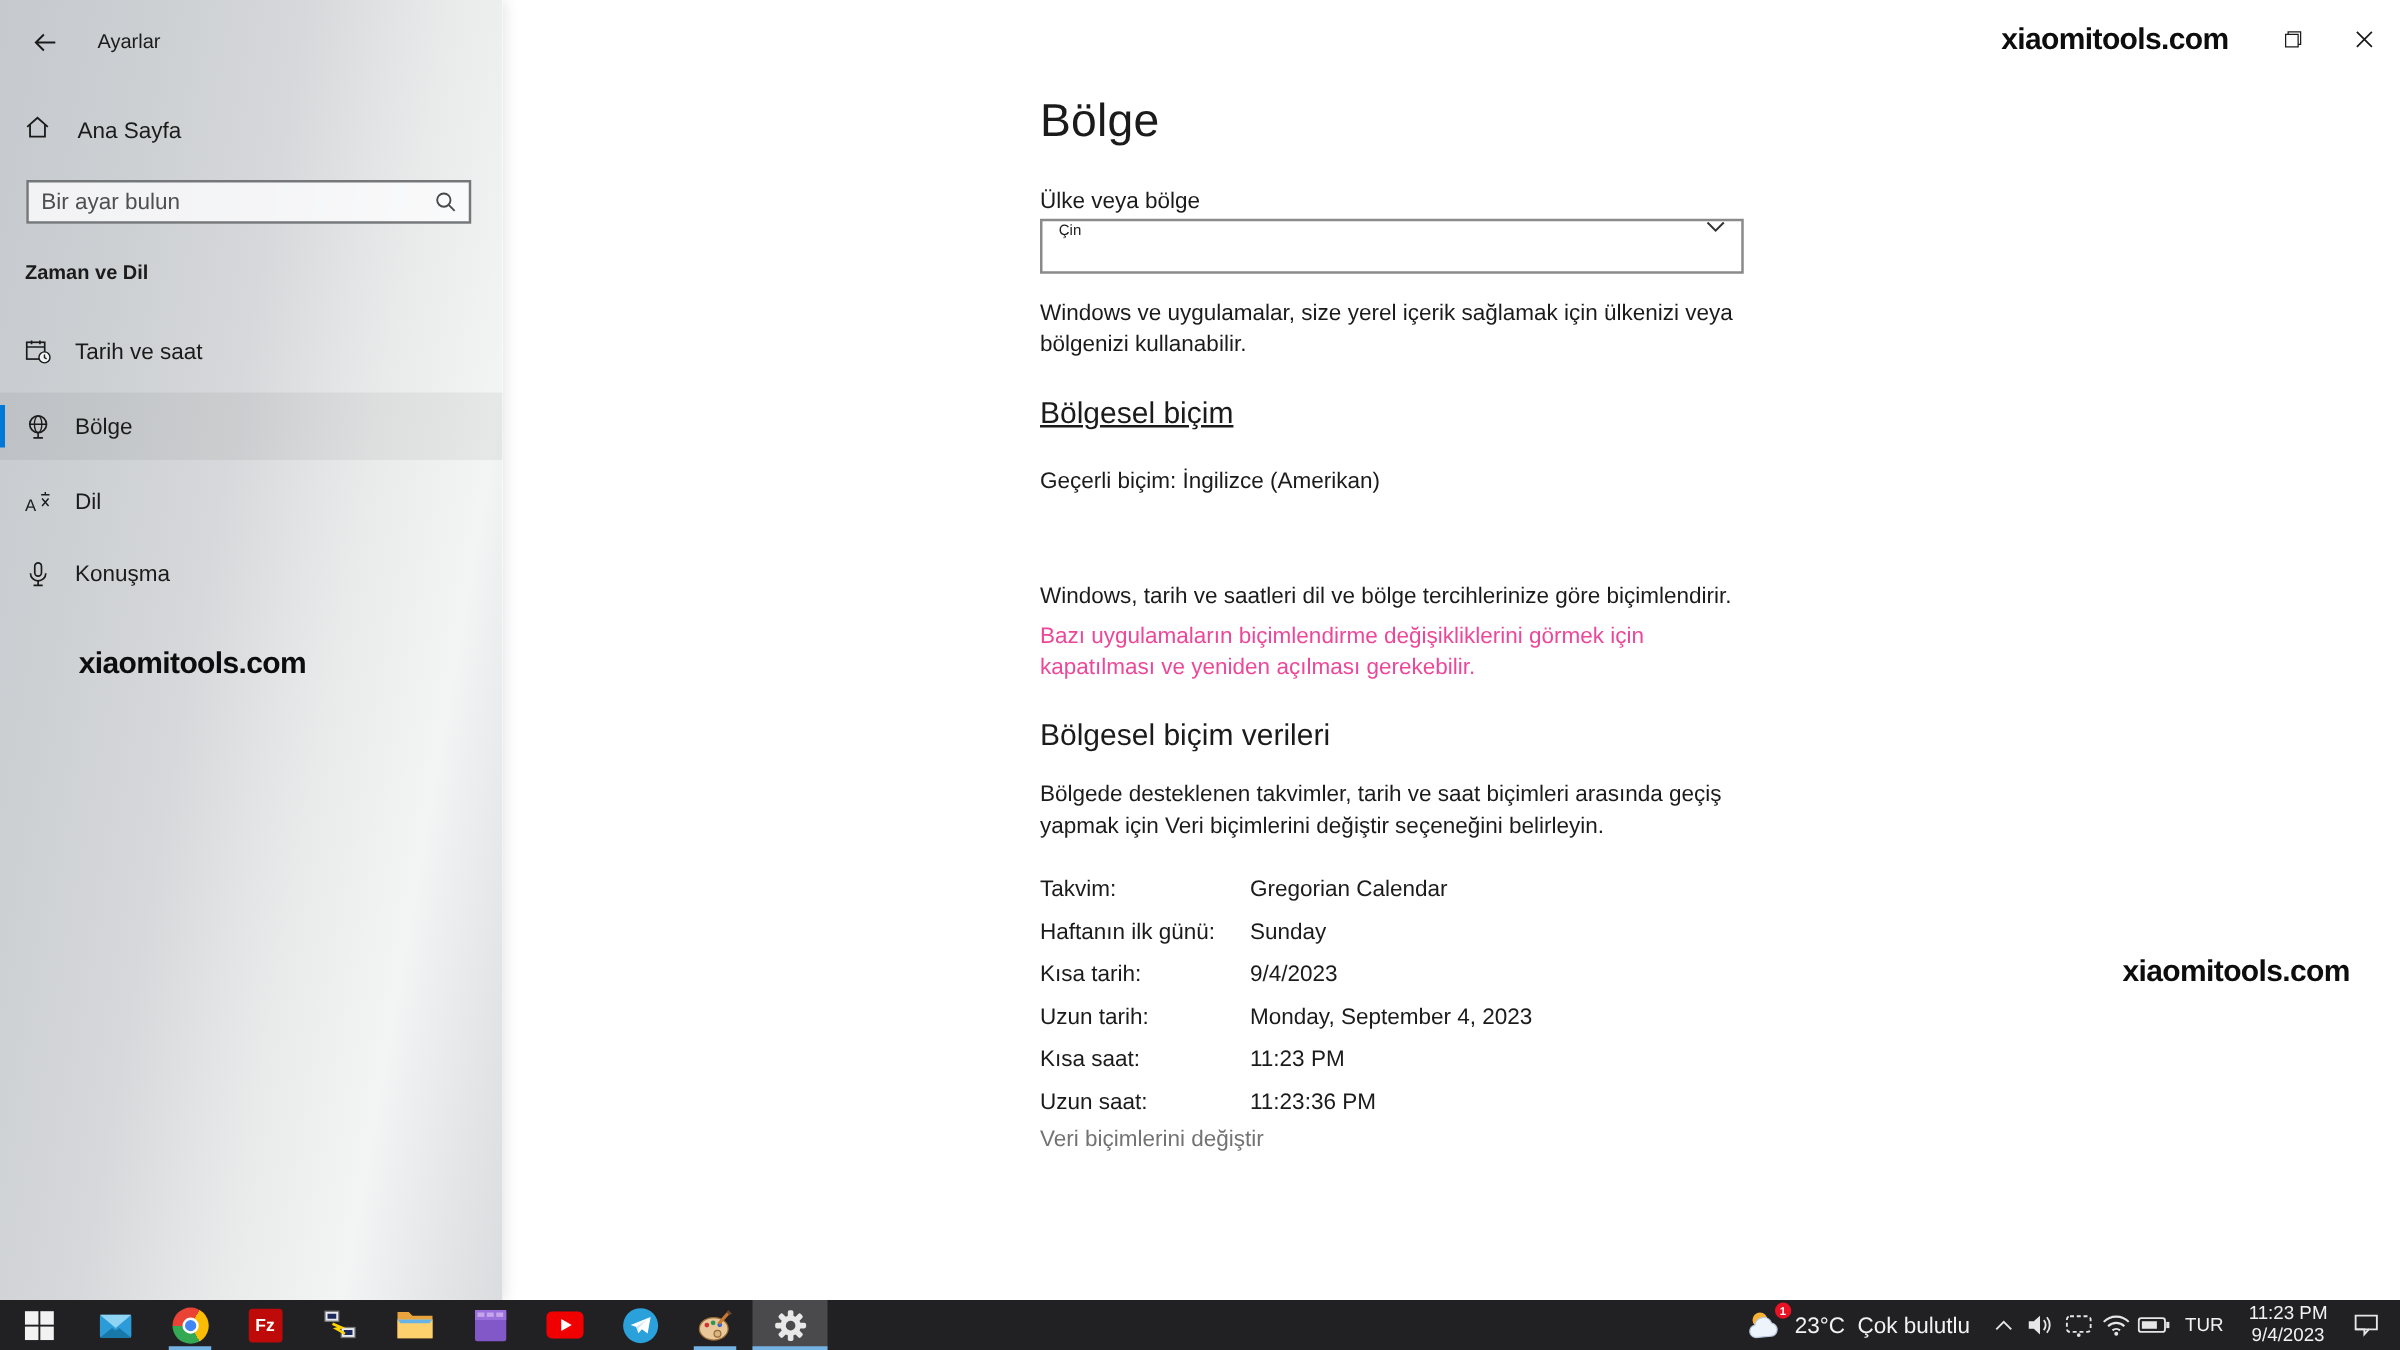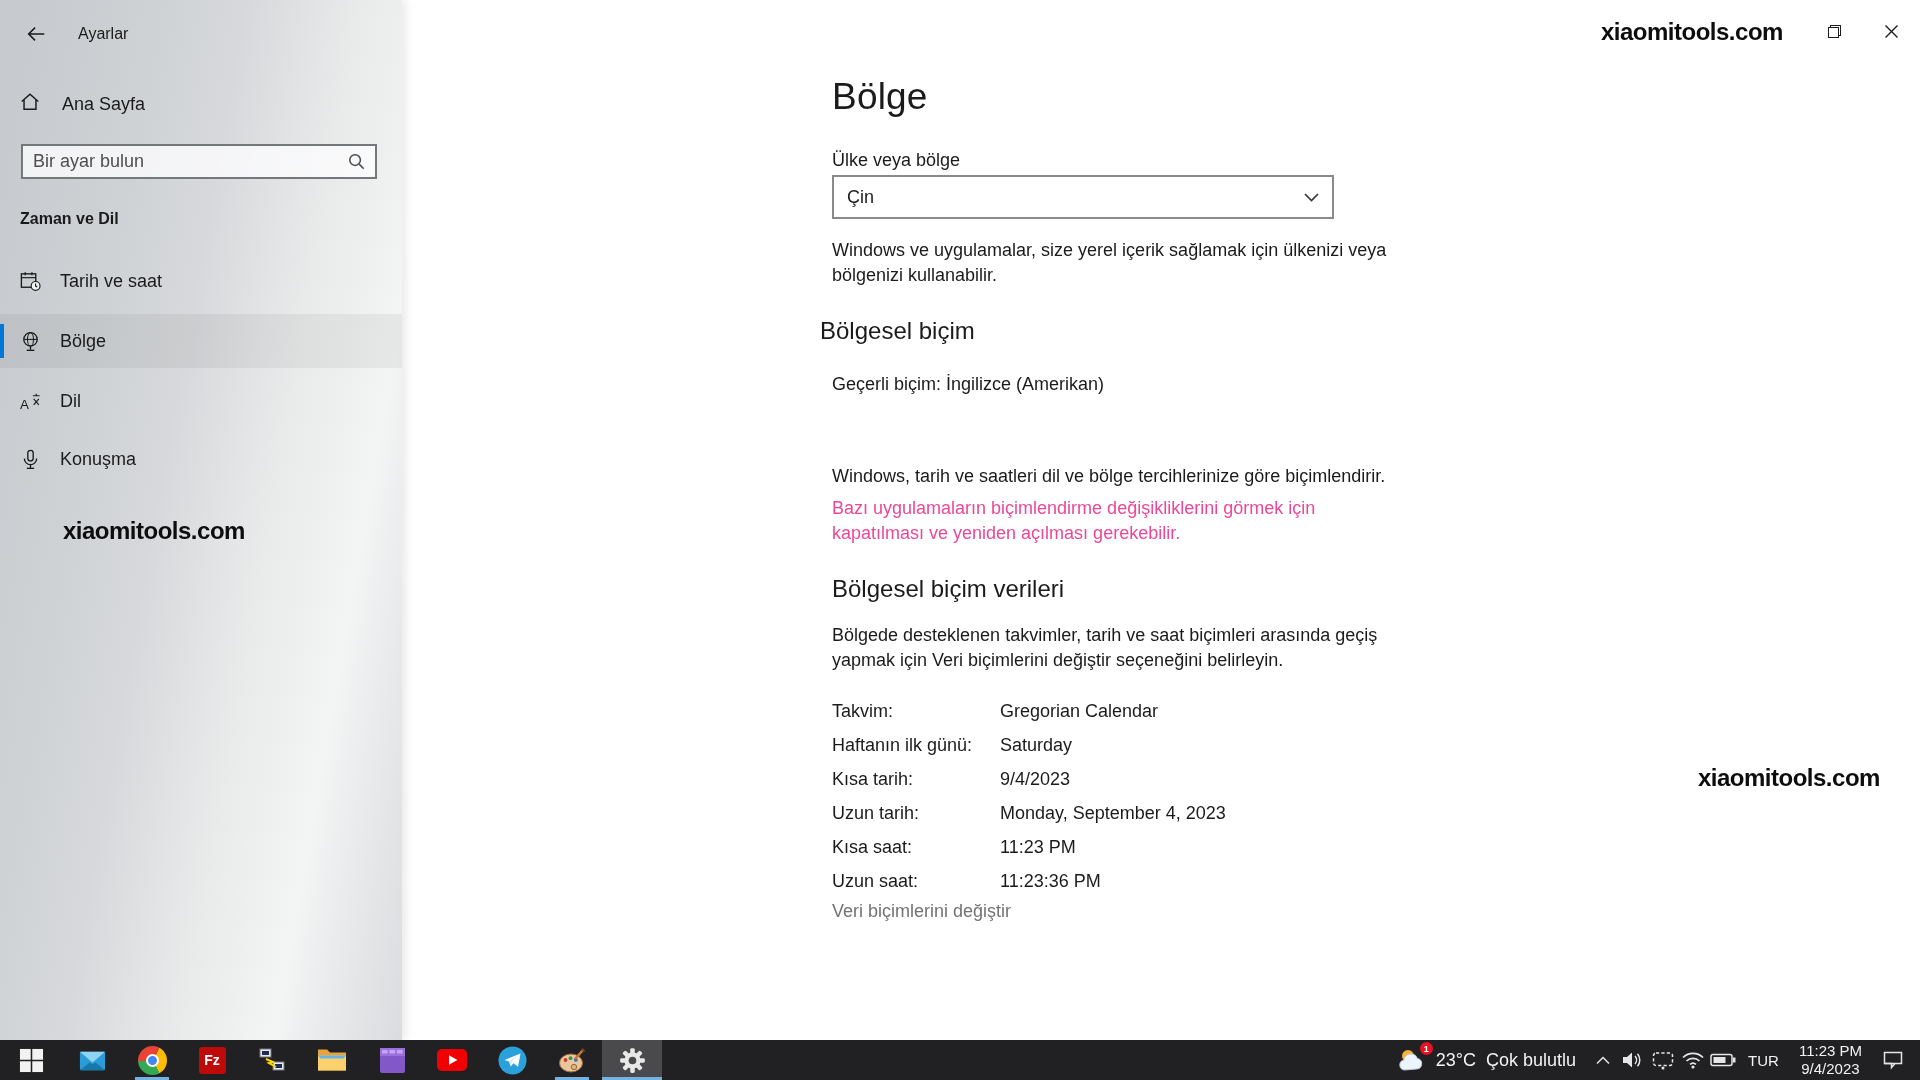--- a/index.html
+++ b/index.html
@@ -34,28 +34,28 @@
   .section-label{left:20px;top:198px;font-size:16px;font-weight:bold;}
   .nav-item{left:0;width:402px;height:54px;display:flex;align-items:center;cursor:pointer;position:absolute;}
   .nav-item .nav-ic{position:absolute;left:19px;width:23px;height:23px;display:flex;}
   .nav-item .nav-label{margin-left:60px;font-size:18px;}
   .nav-item.selected{background:rgba(0,0,0,.05);}
   .nav-item.selected::before{content:"";position:absolute;left:0;top:10px;width:4px;height:34px;background:#0078d7;}
 
   
   .page-title{left:430px;top:64px;font-size:37px;font-weight:300;letter-spacing:.2px;}
   .fld-label{left:430px;top:138px;font-size:18px;}
-  .dd{left:430px;width:502px;height:44px;border:2px solid #8a8a8a;background:#fff;box-sizing:border-box;
-    display:flex;align-items:center;padding:0 13px;font-size:18px;cursor:pointer;}
+  .dd{left:430px;width:563px;height:44px;border:2px solid #8a8a8a;background:#fff;box-sizing:border-box;
+    display:flex;align-items:flex-start;padding:0 13px;font-size:12px;cursor:pointer;}
   .dd .chev{margin-left:auto;display:flex;}
   .dd1{top:163px;} .dd2{top:396px;}
   .desc{font-size:18px;line-height:25px;white-space:pre-line;}
   .desc1{left:430px;top:226px;}
   .h2{font-size:24px;font-weight:400;}
-  .h2a{left:418px;top:305px;} .h2b{left:430px;top:563px;}
+  .h2a{left:430px;top:305px;text-decoration:underline;} .h2b{left:430px;top:563px;}
   .current-fmt{left:430px;top:362px;font-size:18px;}
   .desc2{left:430px;top:452px;font-size:18px;}
   .warning{left:430px;top:484px;color:#ec4899;}
   .desc3{left:430px;top:611px;}
   .fmt-table{left:430px;top:689px;}
   .fmt-row{display:flex;margin-bottom:13px;font-size:18px;}
   .fmt-row .k{width:168px;flex:0 0 auto;}
   .link{color:#737373;font-size:18px;cursor:pointer;}
   .change-link{left:430px;top:889px;}
 
@@ -113,21 +113,21 @@
     <div class="abs desc desc3">Bölgede desteklenen takvimler, tarih ve saat biçimleri arasında geçiş
 yapmak için Veri biçimlerini değiştir seçeneğini belirleyin.</div>
 
     <div class="abs fmt-table">
       <div class="fmt-row">
         <span class="k">Takvim:</span>
         <span class="v">Gregorian Calendar</span>
       </div>
       <div class="fmt-row">
         <span class="k">Haftanın ilk günü:</span>
-        <span class="v">Saturday</span>
+        <span class="v">Sunday</span>
       </div>
       <div class="fmt-row">
         <span class="k">Kısa tarih:</span>
         <span class="v">9/4/2023</span>
       </div>
       <div class="fmt-row">
         <span class="k">Uzun tarih:</span>
         <span class="v">Monday, September 4, 2023</span>
       </div>
       <div class="fmt-row">

